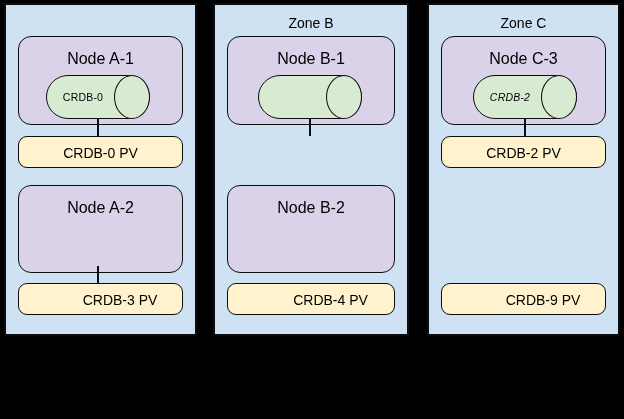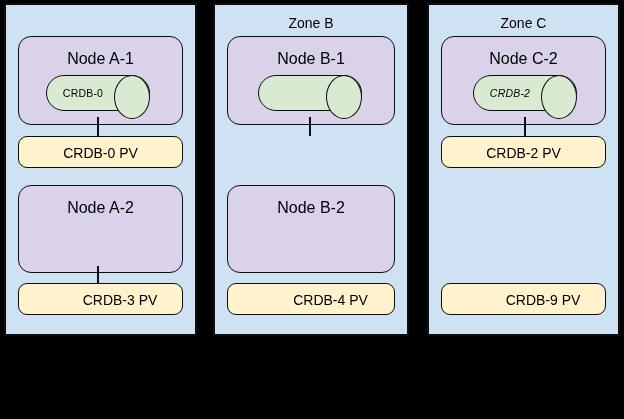--- a/index.html
+++ b/index.html
@@ -36,21 +36,21 @@
     box-sizing: border-box;
   }
   .node-title {
     text-align: center;
     margin-top: 14px;
     font-size: 16px;
     line-height: 16px;
   }
   .cyl {
     position: absolute;
-    width: 104px; height: 36px;
+    width: 104px; height: 44px;
     background: var(--db-fill, #d9ead3);
     border: 1px solid var(--line, #0d0d0d);
     border-radius: 22px;
     box-sizing: border-box;
     z-index: 3;
   }
   .cyl-cap {
     position: absolute;
     top: -1px; right: -1px;
     width: 36px; height: 44px;
@@ -134,21 +134,21 @@
     <div class="node r2">
       <div class="node-title">Node B-2</div>
     </div>
     <div class="pv r2">CRDB-4 PV</div>
   </section>
 
   <section class="zone" style="left:427px; width:193px;">
     <div class="zone-title">Zone C</div>
 
     <div class="node r1">
-      <div class="node-title">Node C-2</div>
+      <div class="node-title">Node C-3</div>
     </div>
     <div class="cyl r1" style="left:44px;font-style:italic;">
       <span class="cyl-cap"></span>
       <span class="cyl-label">CRDB-2</span>
     </div>
     <div class="connector r1" style="left:95px;"></div>
     <div class="pv r1">CRDB-2 PV</div>
 
     <div class="pv r2">CRDB-9 PV</div>
   </section>

